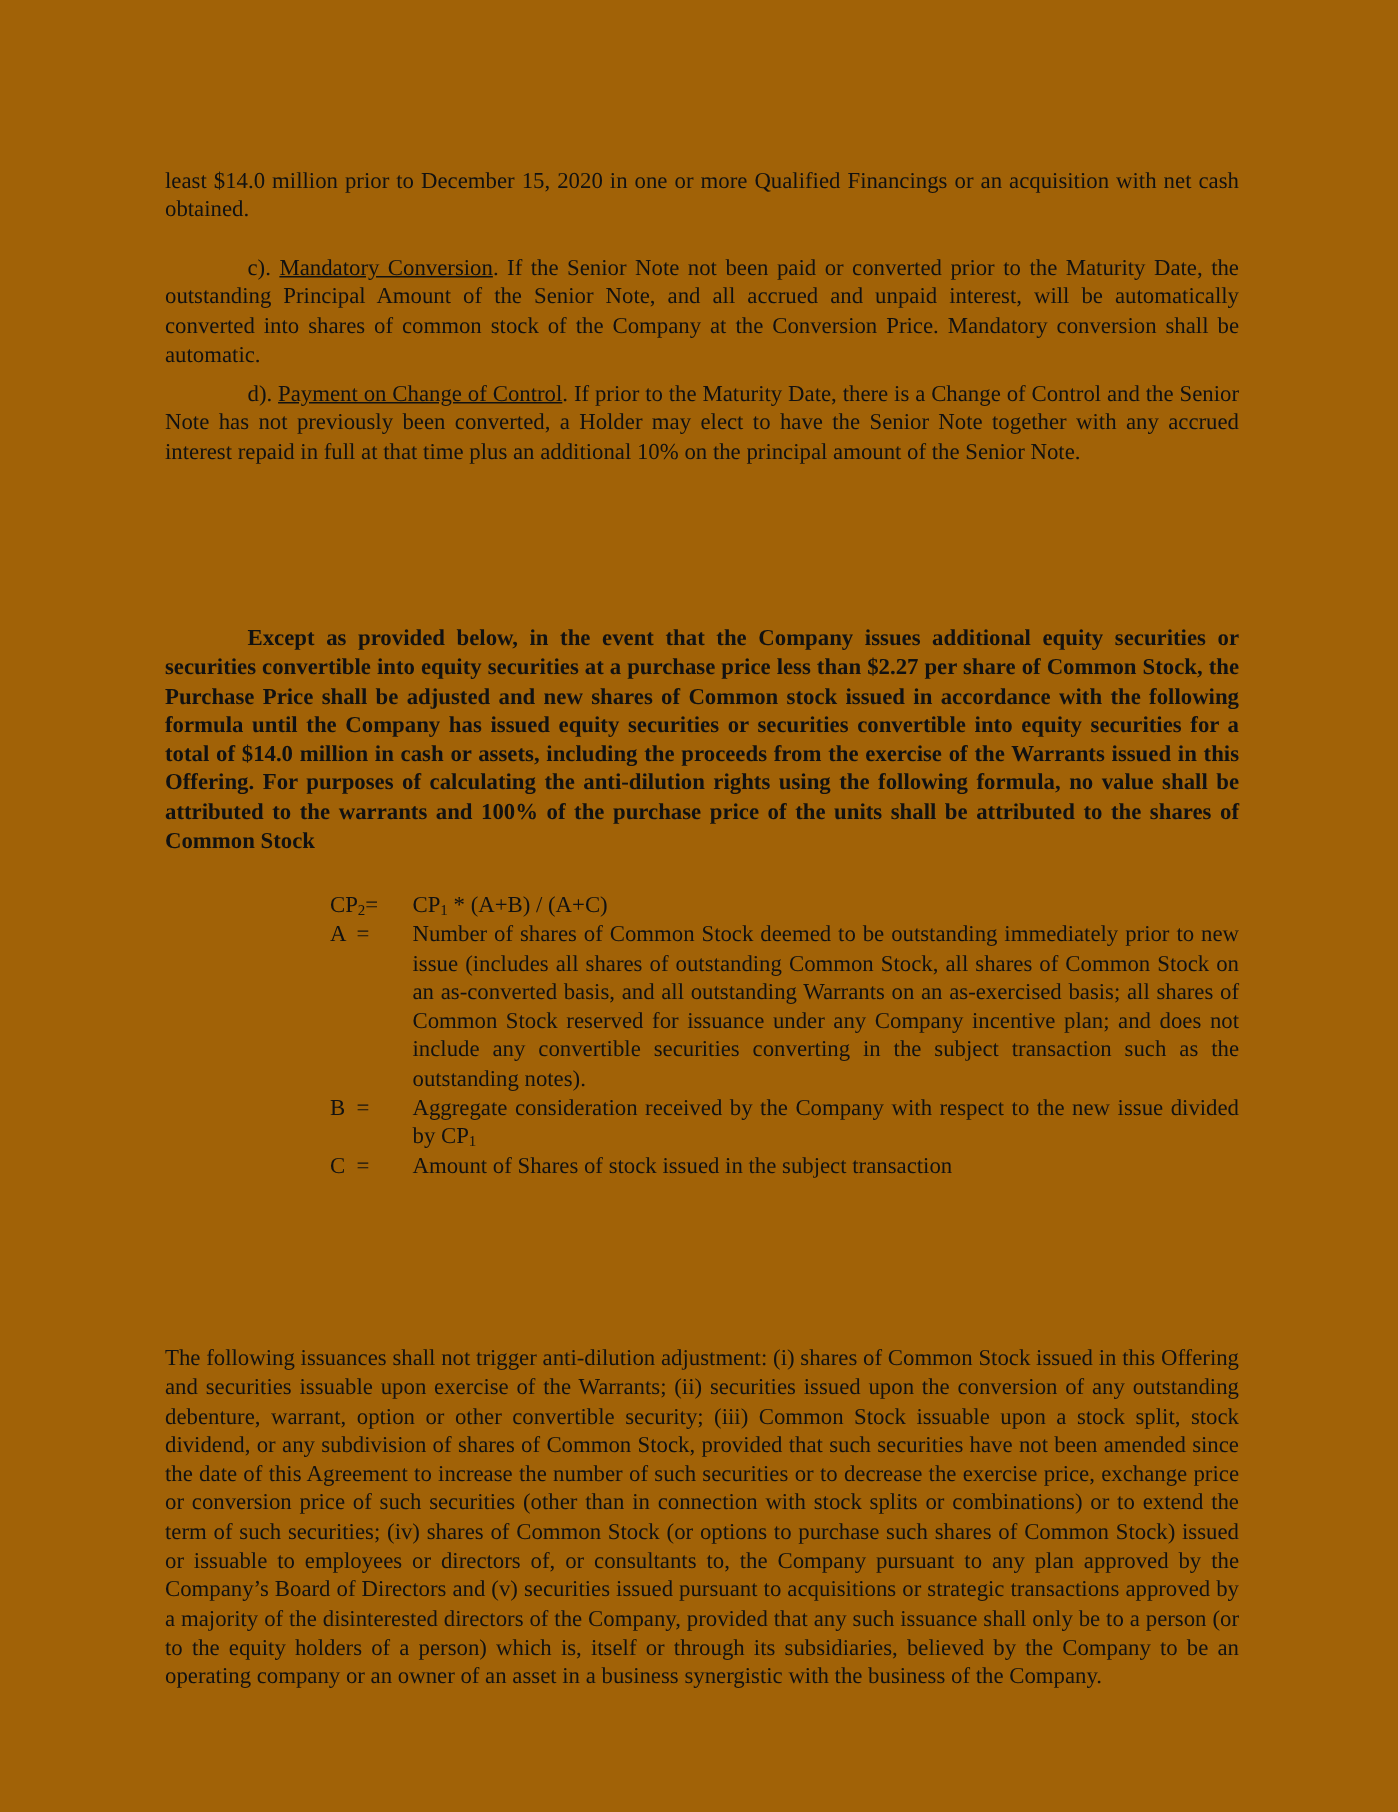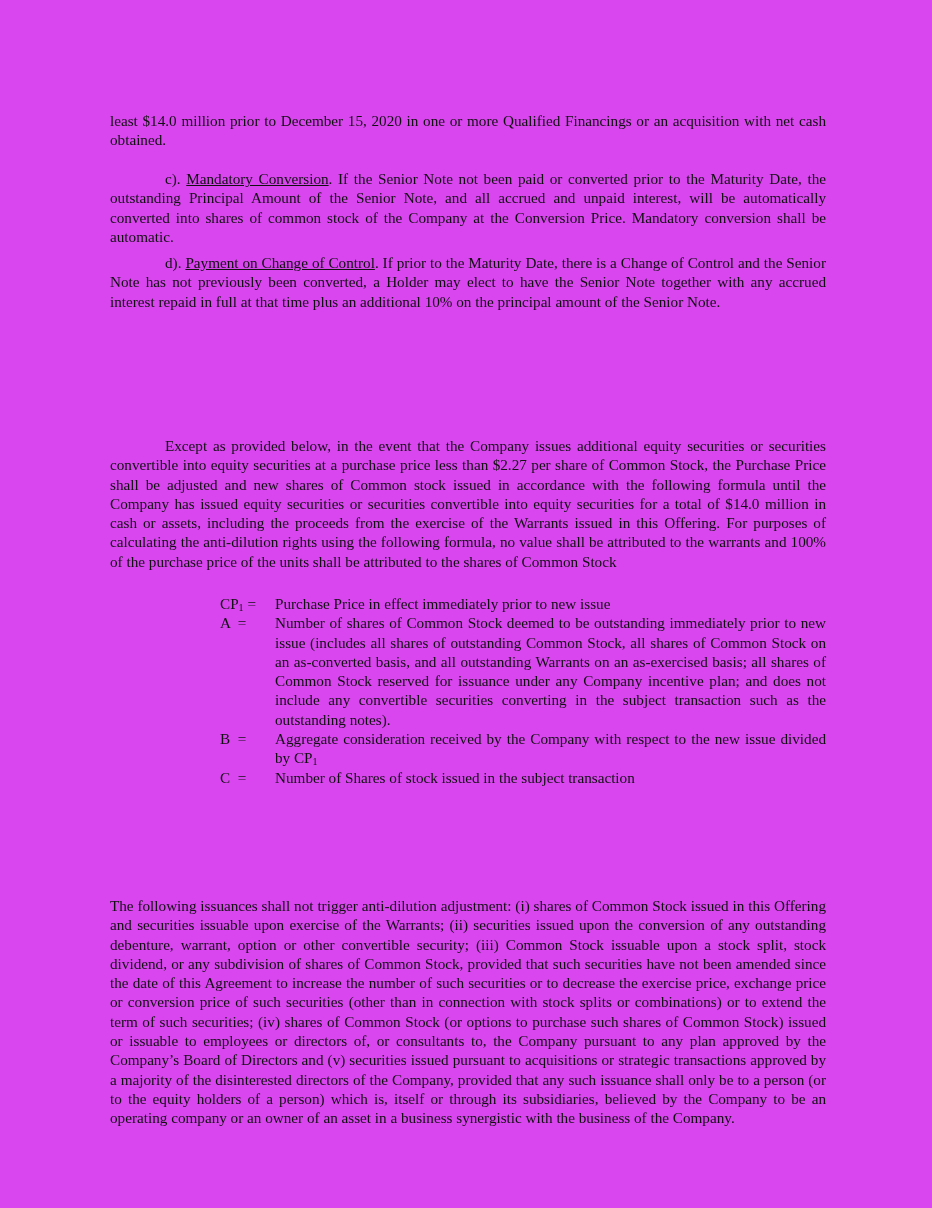--- a/index.html
+++ b/index.html
@@ -1,18 +1,18 @@
 <!DOCTYPE html>
 <html><head>
   <meta charset="utf-8">
   <style>
     html, body { margin: 0; padding: 0; background: #ffffff; }
     body { width: 932px; height: 1208px; position: relative; overflow: hidden; }
     .page {
-      position: absolute; left: 0; top: 0; width: 932px; height: 1208px; background: #d946ef;
+      position: absolute; left: 0; top: 0; width: 932px; height: 1208px; background: #a16207;
       font-family: "Liberation Serif", serif; color: #111; font-size: 15.2px;
     }
     .block { position: absolute; left: 110px; width: 716px; line-height: 19.3px; }
     .just { text-align: justify; text-align-last: left; }
     .indent { text-indent: 55px; }
     u { text-decoration: underline; }
     .formula { position: absolute; left: 220px; width: 606px; line-height: 19.3px; }
     .frow { display: flex; }
     .flab { width: 55px; flex: 0 0 55px; white-space: nowrap; }
     .fdef { flex: 1; text-align: justify; text-align-last: left; }
@@ -34,40 +34,40 @@
 
   <div class="block just indent" style="top:169px;">
     <span>c). </span><u>Mandatory Conversion</u><span>.  If the Senior Note not been paid or converted prior to the Maturity Date, the outstanding Principal Amount of the Senior Note, and all accrued and unpaid interest, will be automatically converted into shares of common stock of the Company at the Conversion Price. Mandatory conversion shall be automatic.</span>
   </div>
 
   <div class="block just indent" style="top:253px;">
     <span>d). </span><u>Payment on Change of Control</u><span>.  If prior to the Maturity Date, there is a Change of Control and the Senior Note has not previously been converted, a Holder may elect to have the Senior Note together with any accrued interest repaid in full at that time plus an additional 10% on the principal amount of the Senior Note.</span>
   </div>
 
 
-  <div class="block just indent" style="top:436px;">
+  <div class="block just indent" style="top:416px;font-weight:bold;">
     <span>Except as provided below, in the event that the Company issues additional equity securities or securities convertible into equity securities at a purchase price less than $2.27 per share of Common Stock, the Purchase Price shall be adjusted and new shares of Common stock issued in accordance with the following formula until the Company has issued equity securities or securities convertible into equity securities for a total of $14.0 million in cash or assets, including the proceeds from the exercise of the Warrants issued in this Offering.  For purposes of calculating the anti-dilution rights using the following formula, no value shall be attributed to the warrants and 100% of the purchase price of the units shall be attributed to the shares of Common Stock</span>
   </div>
 
   <div class="formula" style="top:594px;">
     <div class="frow">
-      <span class="flab"><span>CP</span><sub>1</sub><span> =</span></span>
-      <span class="fdef">Purchase Price in effect immediately prior to new issue</span>
+      <span class="flab"><span>CP</span><sub>2</sub><span>=</span></span>
+      <span class="fdef"><span>CP</span><sub>1</sub><span> * (A+B) / (A+C)</span></span>
     </div>
     <div class="frow">
       <span class="flab" style="white-space:pre;">A  =</span>
       <span class="fdef">Number of shares of Common Stock deemed to be outstanding immediately prior to new issue (includes all shares of outstanding Common Stock, all shares of Common Stock on an as-converted basis, and all outstanding Warrants on an as-exercised basis; all shares of Common Stock reserved for issuance under any Company incentive plan; and does not include any convertible securities converting in the subject transaction such as the outstanding notes).</span>
     </div>
     <div class="frow">
       <span class="flab" style="white-space:pre;">B  =</span>
       <span class="fdef"><span>Aggregate consideration received by the Company with respect to the new issue divided by CP</span><sub>1</sub></span>
     </div>
     <div class="frow">
       <span class="flab" style="white-space:pre;">C  =</span>
-      <span class="fdef">Number of Shares of stock issued in the subject transaction</span>
+      <span class="fdef">Amount of Shares of stock issued in the subject transaction</span>
     </div>
   </div>
 
   <div class="block just" style="top:896px;">
     <span>The following issuances shall not trigger anti-dilution adjustment:  (i) shares of Common Stock issued in this Offering and securities issuable upon exercise of the Warrants; (ii) securities issued upon the conversion of any outstanding debenture, warrant, option or other convertible security; (iii) Common Stock issuable upon a stock split, stock dividend, or any subdivision of shares of Common Stock, provided that such securities have not been amended since the date of this Agreement to increase the number of such securities or to decrease the exercise price, exchange price or conversion price of such securities (other than in connection with stock splits or combinations) or to extend the term of such securities; (iv) shares of Common Stock (or options to purchase such shares of Common Stock) issued or issuable to employees or directors of, or consultants to, the Company pursuant to any plan approved by the Company’s Board of Directors and (v) securities issued pursuant to acquisitions or strategic transactions approved by a majority of the disinterested directors of the Company, provided that any such issuance shall only be to a person (or to the equity holders of a person) which is, itself or through its subsidiaries, believed by the Company to be an operating company or an owner of an asset in a business synergistic with the business of the Company.</span>
   </div>
 
 
 </div>
 

